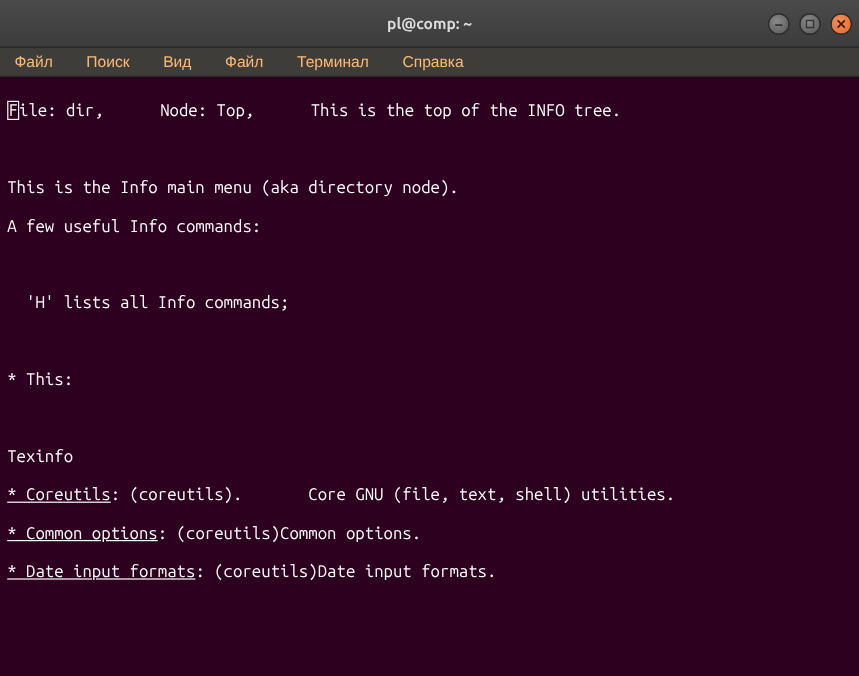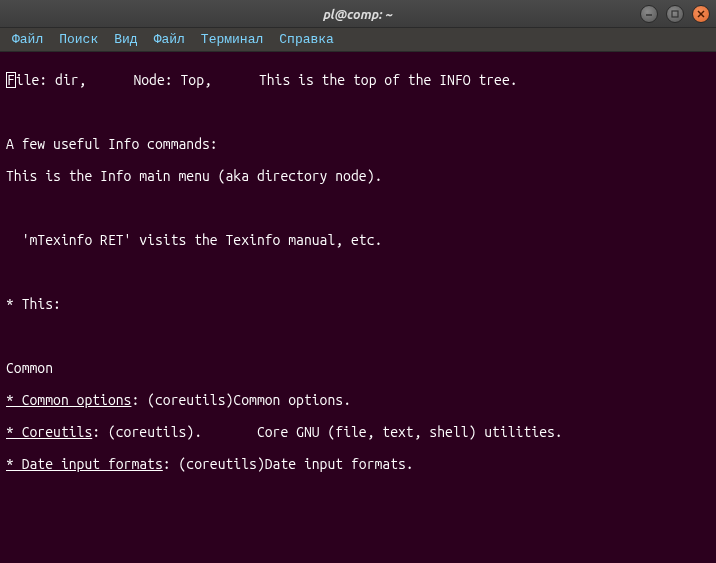--- a/index.html
+++ b/index.html
@@ -7,30 +7,29 @@
     background: #2c001e;
     font-family: "Ubuntu Mono", "DejaVu Sans Mono", monospace;
     font-size: 14px;
     color: #fff;
     width: 716px;
     height: 563px;
     overflow: hidden;
   }
   .titlebar {
     background: linear-gradient(to bottom, #4a4a4a, #3c3c3c);
-    height: 28px;
+    height: 40px;
     display: flex;
     align-items: center;
     color: #dcdcdc;
     font-family: Ubuntu, sans-serif;
     font-size: 13px;
     font-weight: bold;
     position: relative;
     border-bottom: 1px solid #2a2a2a;
-    font-style: italic;
   }
   .title-text {
     position: absolute;
     left: 50%;
     transform: translateX(-50%);
   }
   .win-controls {
     position: absolute;
     right: 6px;
     display: flex;
@@ -52,24 +51,24 @@
   }
   .win-btn.close {
     background: radial-gradient(circle at 40% 35%, #f58e5a, #e06a2e);
   }
   .menubar {
     background: #3f3d3a;
     height: 24px;
     display: flex;
     align-items: center;
     padding: 0 6px;
-    gap: 4px;
-    font-family: Liberation Mono, monospace;
+    gap: 16px;
+    font-family: Liberation Sans, sans-serif;
     font-size: 13px;
-    color: #7dd3fc;
+    color: #fdba74;
     border-bottom: 1px solid #2a2a2a;
   }
   .menu-item {
     padding: 2px 6px;
     cursor: pointer;
   }
   .terminal {
     padding: 4px 6px 2px 6px;
     white-space: pre;
     line-height: 16px;
@@ -113,30 +112,30 @@
   <span class="menu-item">Поиск</span>
   <span class="menu-item">Вид</span>
   <span class="menu-item">Файл</span>
   <span class="menu-item">Терминал</span>
   <span class="menu-item">Справка</span>
 </div>
 
 <div class="terminal">
 <div class="line"><span class="cursor-box">F</span><span>ile: dir,      Node: Top,      This is the top of the INFO tree.</span></div>
 <div class="line"></div>
+<div class="line">This is the Info main menu (aka directory node).</div>
 <div class="line">A few useful Info commands:</div>
-<div class="line">This is the Info main menu (aka directory node).</div>
 <div class="line"></div>
-<div class="line">  'mTexinfo RET' visits the Texinfo manual, etc.</div>
+<div class="line">  'H' lists all Info commands;</div>
 <div class="line"></div>
 <div class="line">* This:</div>
 <div class="line"></div>
-<div class="line">Common</div>
+<div class="line">Texinfo</div>
+<div class="line"><span class="u">* Coreutils</span><span>: (coreutils).       Core GNU (file, text, shell) utilities.</span></div>
 <div class="line"><span class="u">* Common options</span><span>: (coreutils)Common options.</span></div>
-<div class="line"><span class="u">* Coreutils</span><span>: (coreutils).       Core GNU (file, text, shell) utilities.</span></div>
 <div class="line"><span class="u">* Date input formats</span><span>: (coreutils)Date input formats.</span></div>
 
 
 
 
 
 
 
 
 

